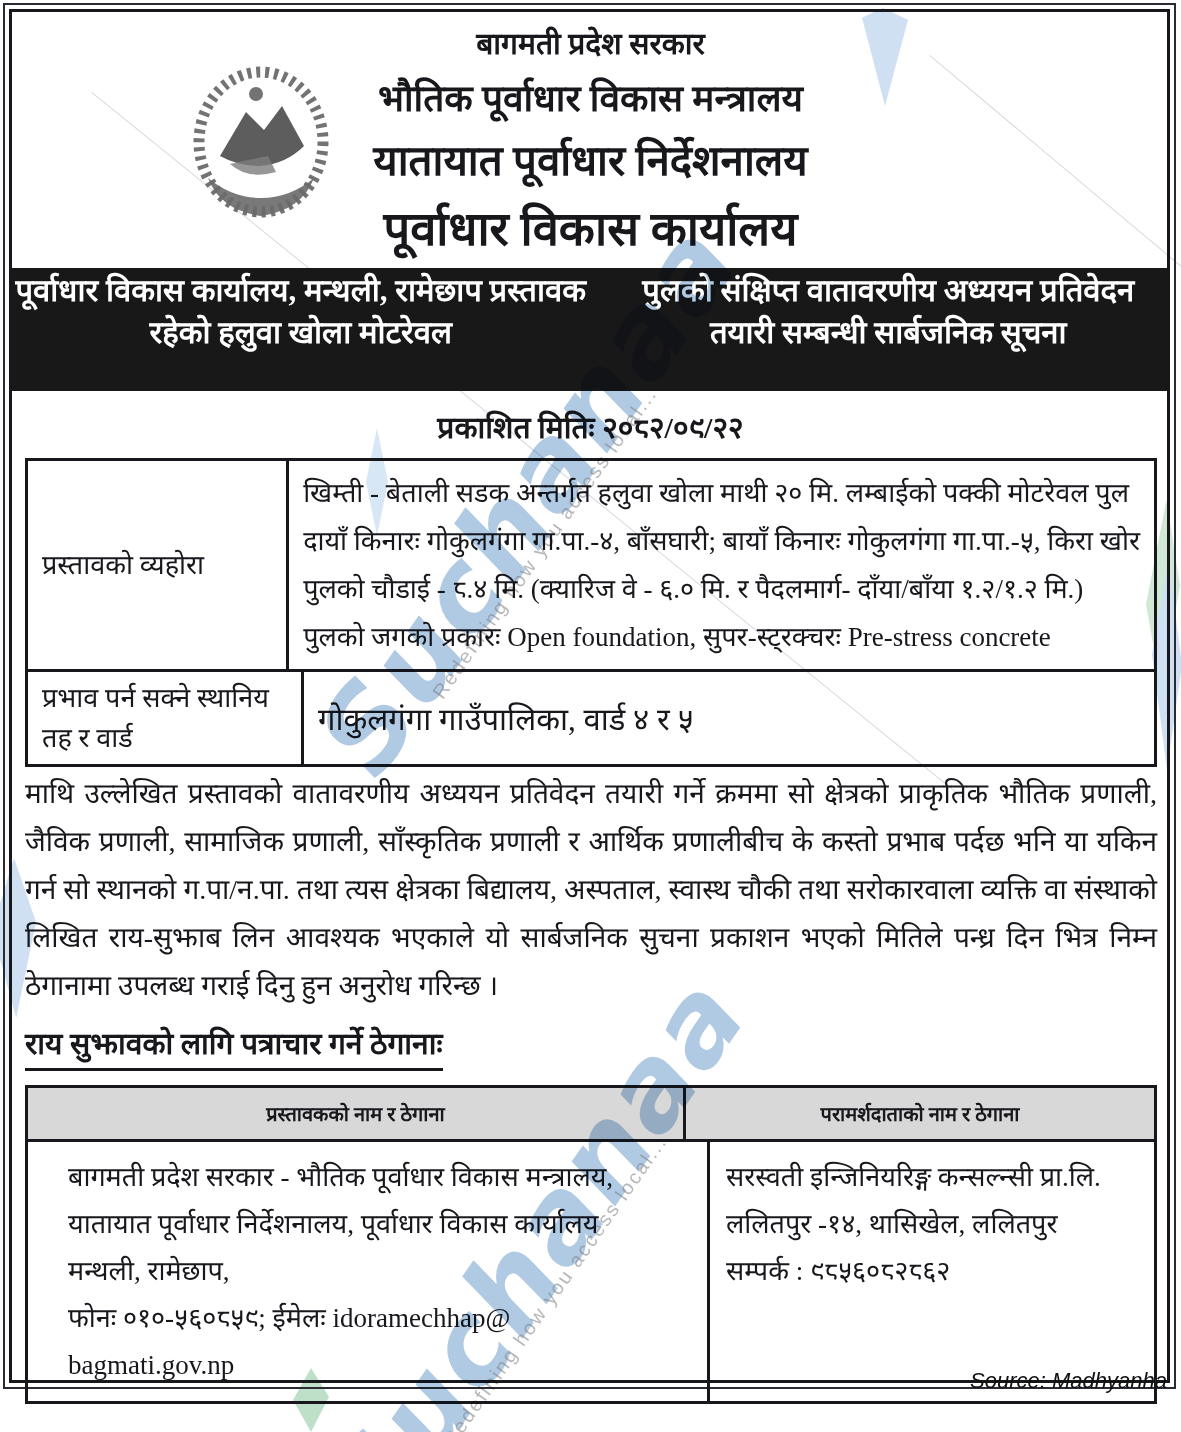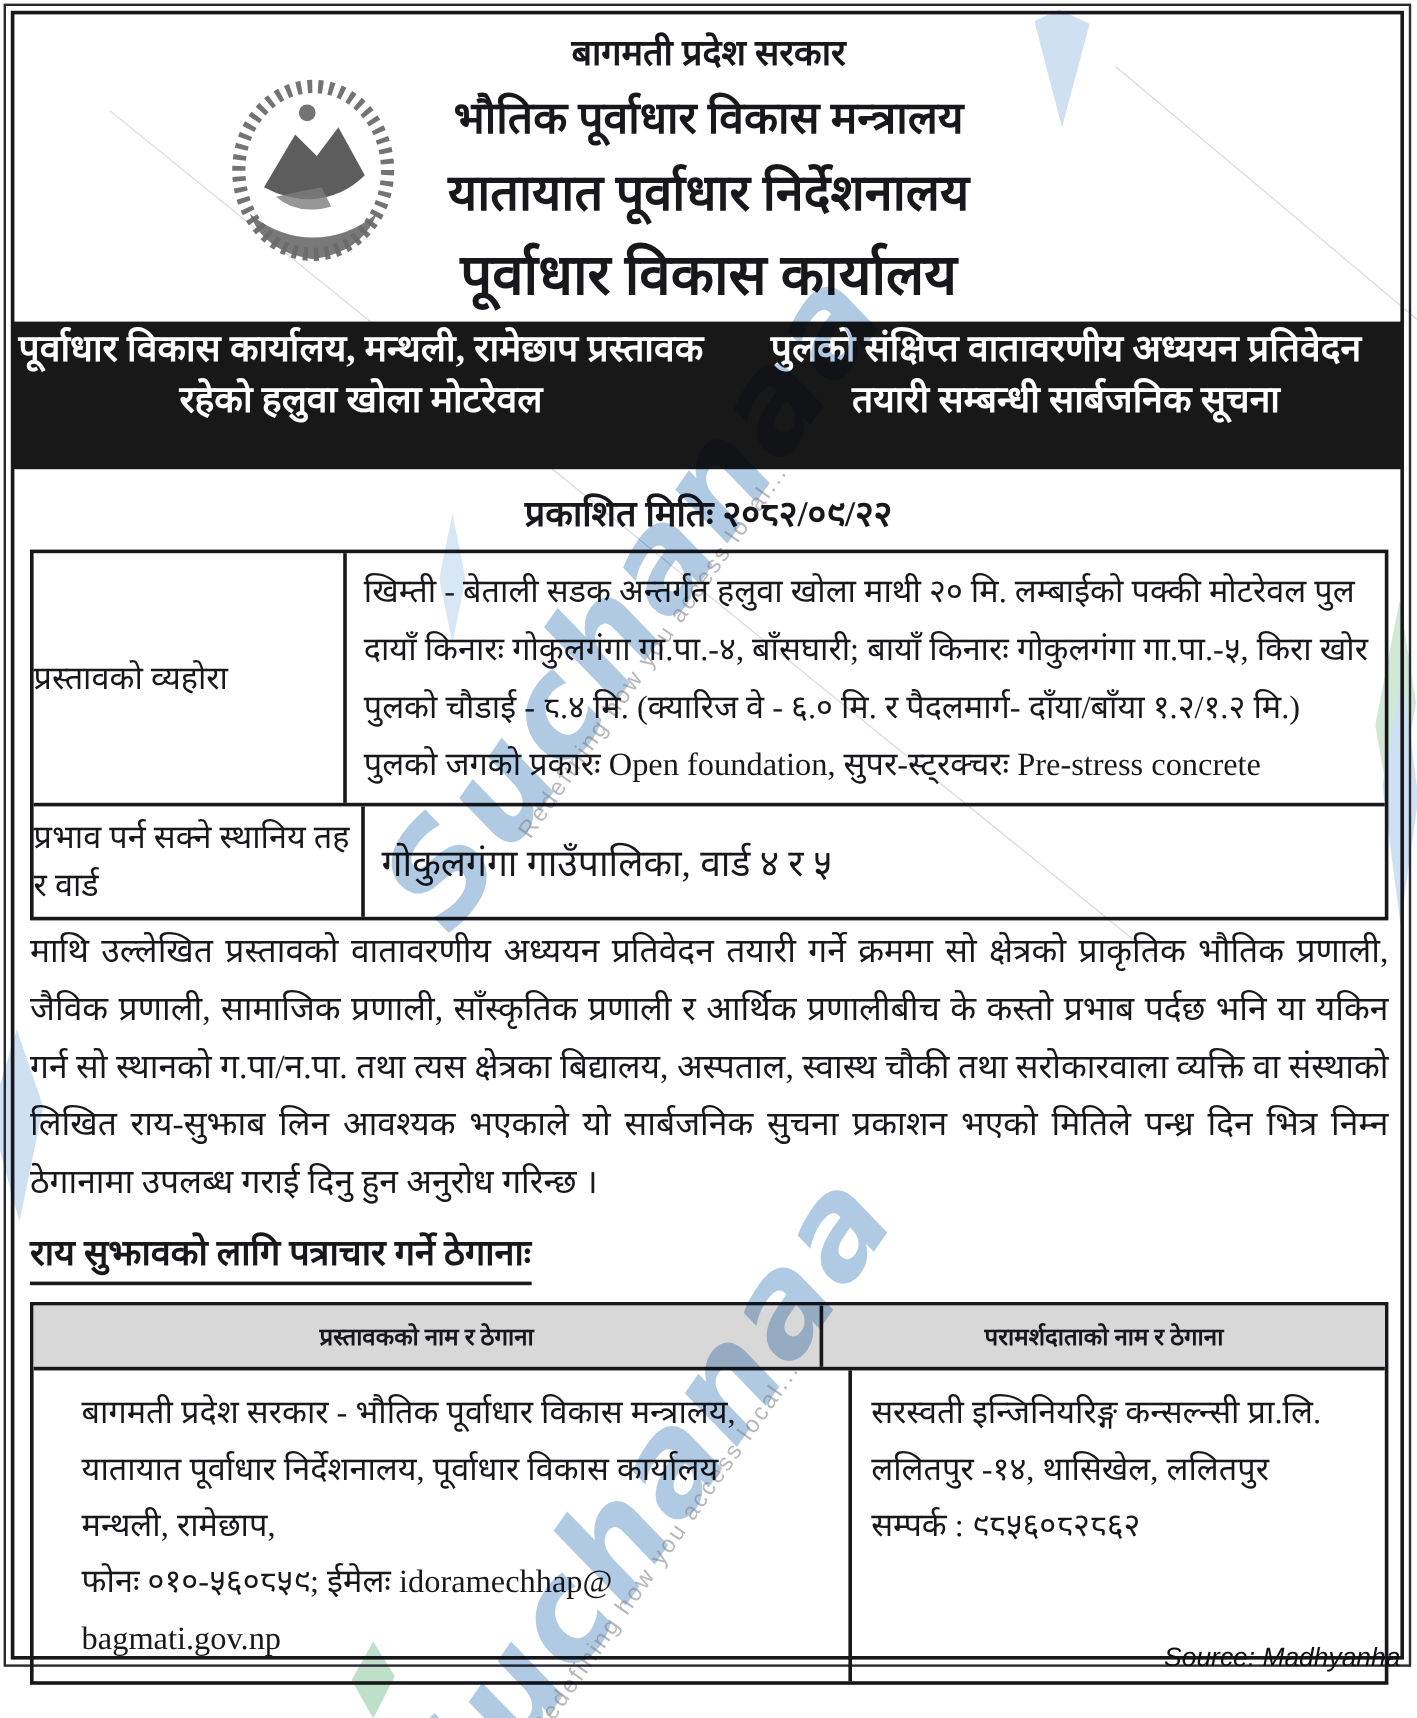--- a/index.html
+++ b/index.html
@@ -44,21 +44,21 @@
   .h5{font-size:28px;margin:10px 0 0;}
   .emblem{position:absolute;left:190px;top:60px;width:142px;height:182px;}
   .banner{position:absolute;left:11px;top:268px;width:1159px;height:123px;background:#181818;color:#fff;
     display:flex;flex-direction:row;justify-content:center;gap:16px;text-align:center;
     font-weight:bold;font-size:31px;box-sizing:border-box;}
   .pubdate{position:absolute;left:0;top:406px;width:100%;text-align:center;font-weight:bold;font-size:30px;}
   .t1{position:absolute;left:25px;top:458px;width:1132px;border:3px solid #17171c;box-sizing:border-box;}
   .t1-row{display:flex;}
   .t1-row + .t1-row{border-top:3px solid #17171c;}
   .t1-label{width:276px;border-right:3px solid #17171c;display:flex;align-items:center;
-    padding:6px 0;box-sizing:border-box;font-size:27px;line-height:40px;}
+    padding:6px 14px;box-sizing:border-box;font-size:27px;line-height:40px;}
   .t1-content{flex:1;padding:8px 14px;box-sizing:border-box;}
   .t1-line{font-size:27px;line-height:48px;white-space:nowrap;}
   .t1-single{display:flex;align-items:center;min-height:88px;font-size:31px;}
   .para{position:absolute;left:25px;top:770px;width:1132px;font-size:28px;line-height:48px;text-align:justify;}
   .corr-head{position:absolute;left:25px;top:1022px;font-size:30px;font-weight:bold;
     border-bottom:3px solid #17171c;padding-bottom:5px;}
   .t2{position:absolute;left:25px;top:1085px;width:1132px;border:3px solid #17171c;box-sizing:border-box;}
   .t2-header{display:flex;background:#d8d8d8;border-bottom:3px solid #17171c;font-weight:bold;
     font-size:20px;text-align:center;}
   .t2-hcell{padding:12px 8px;box-sizing:border-box;}

